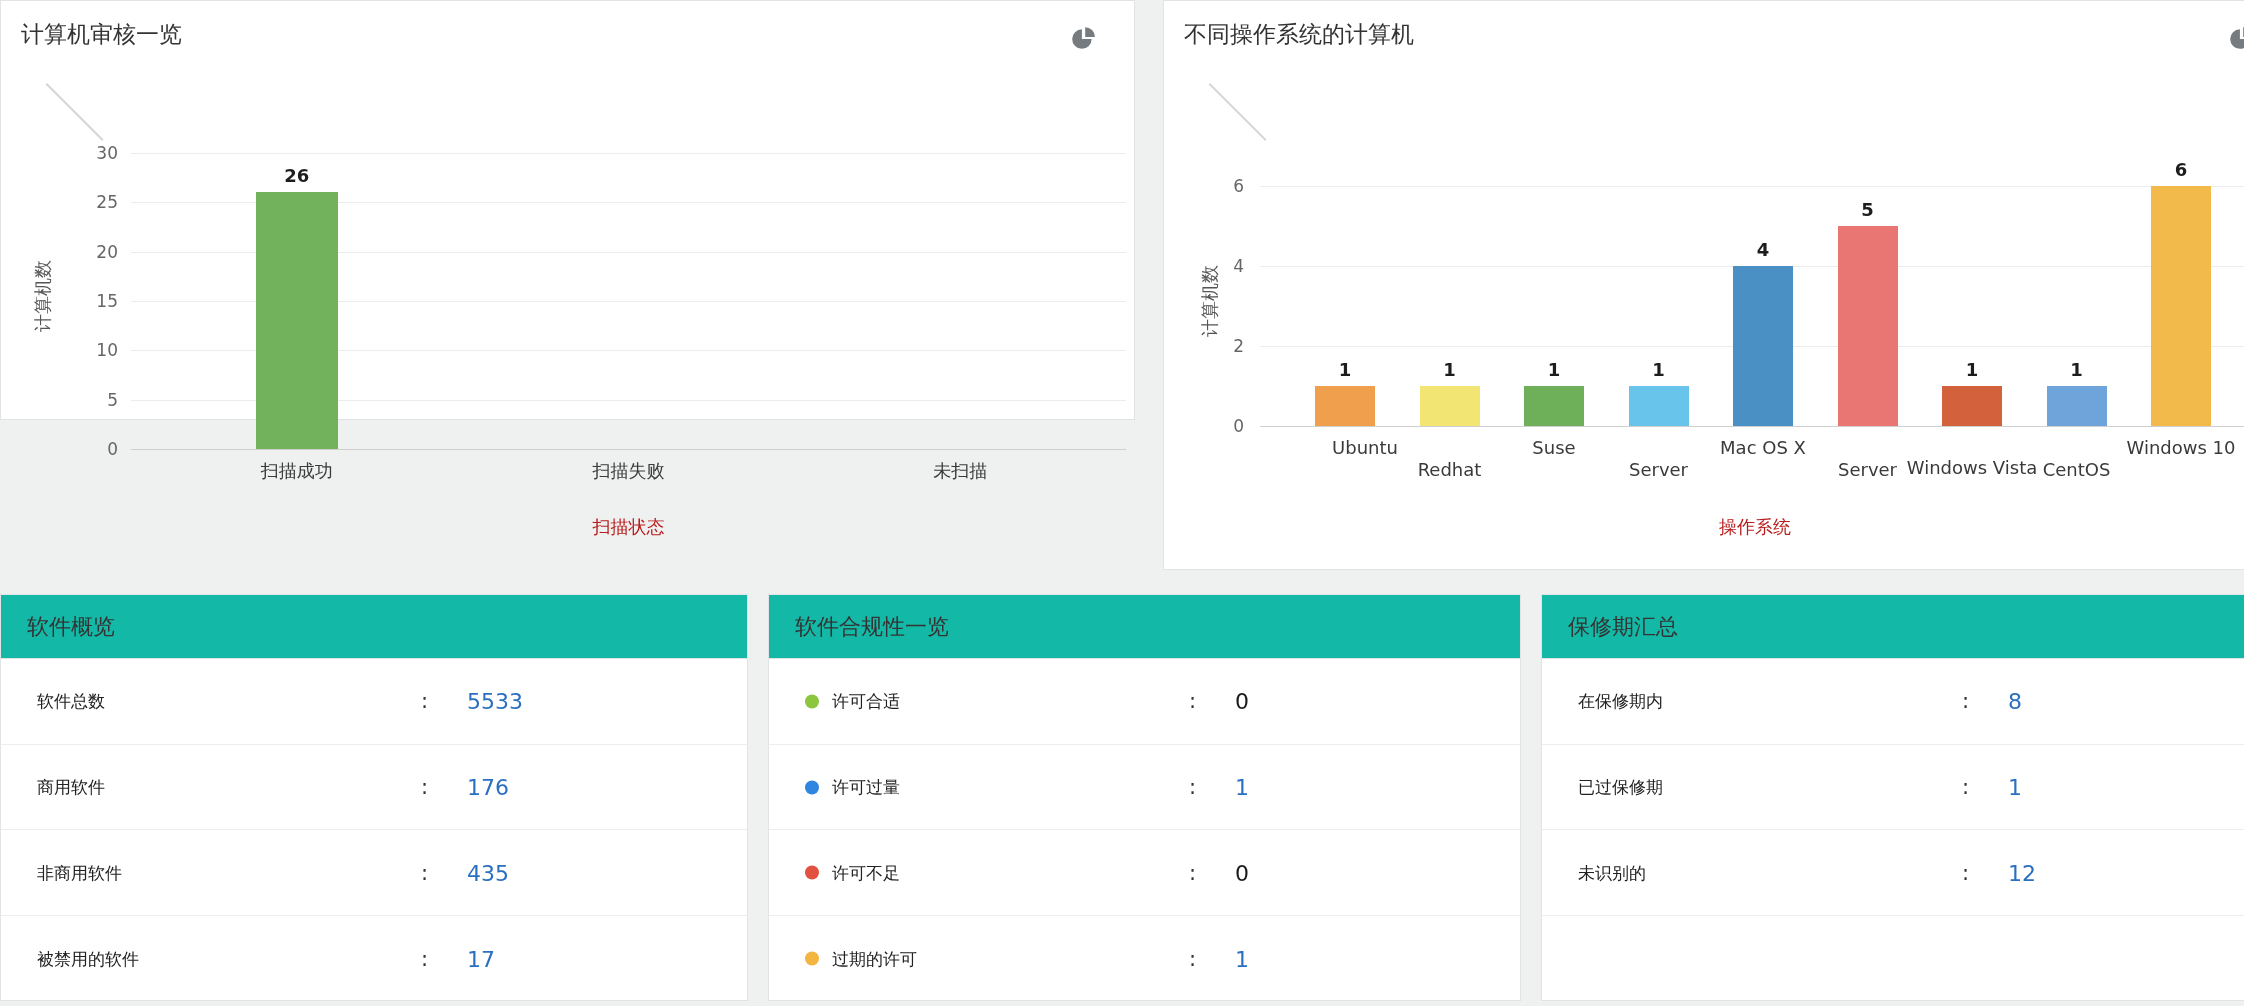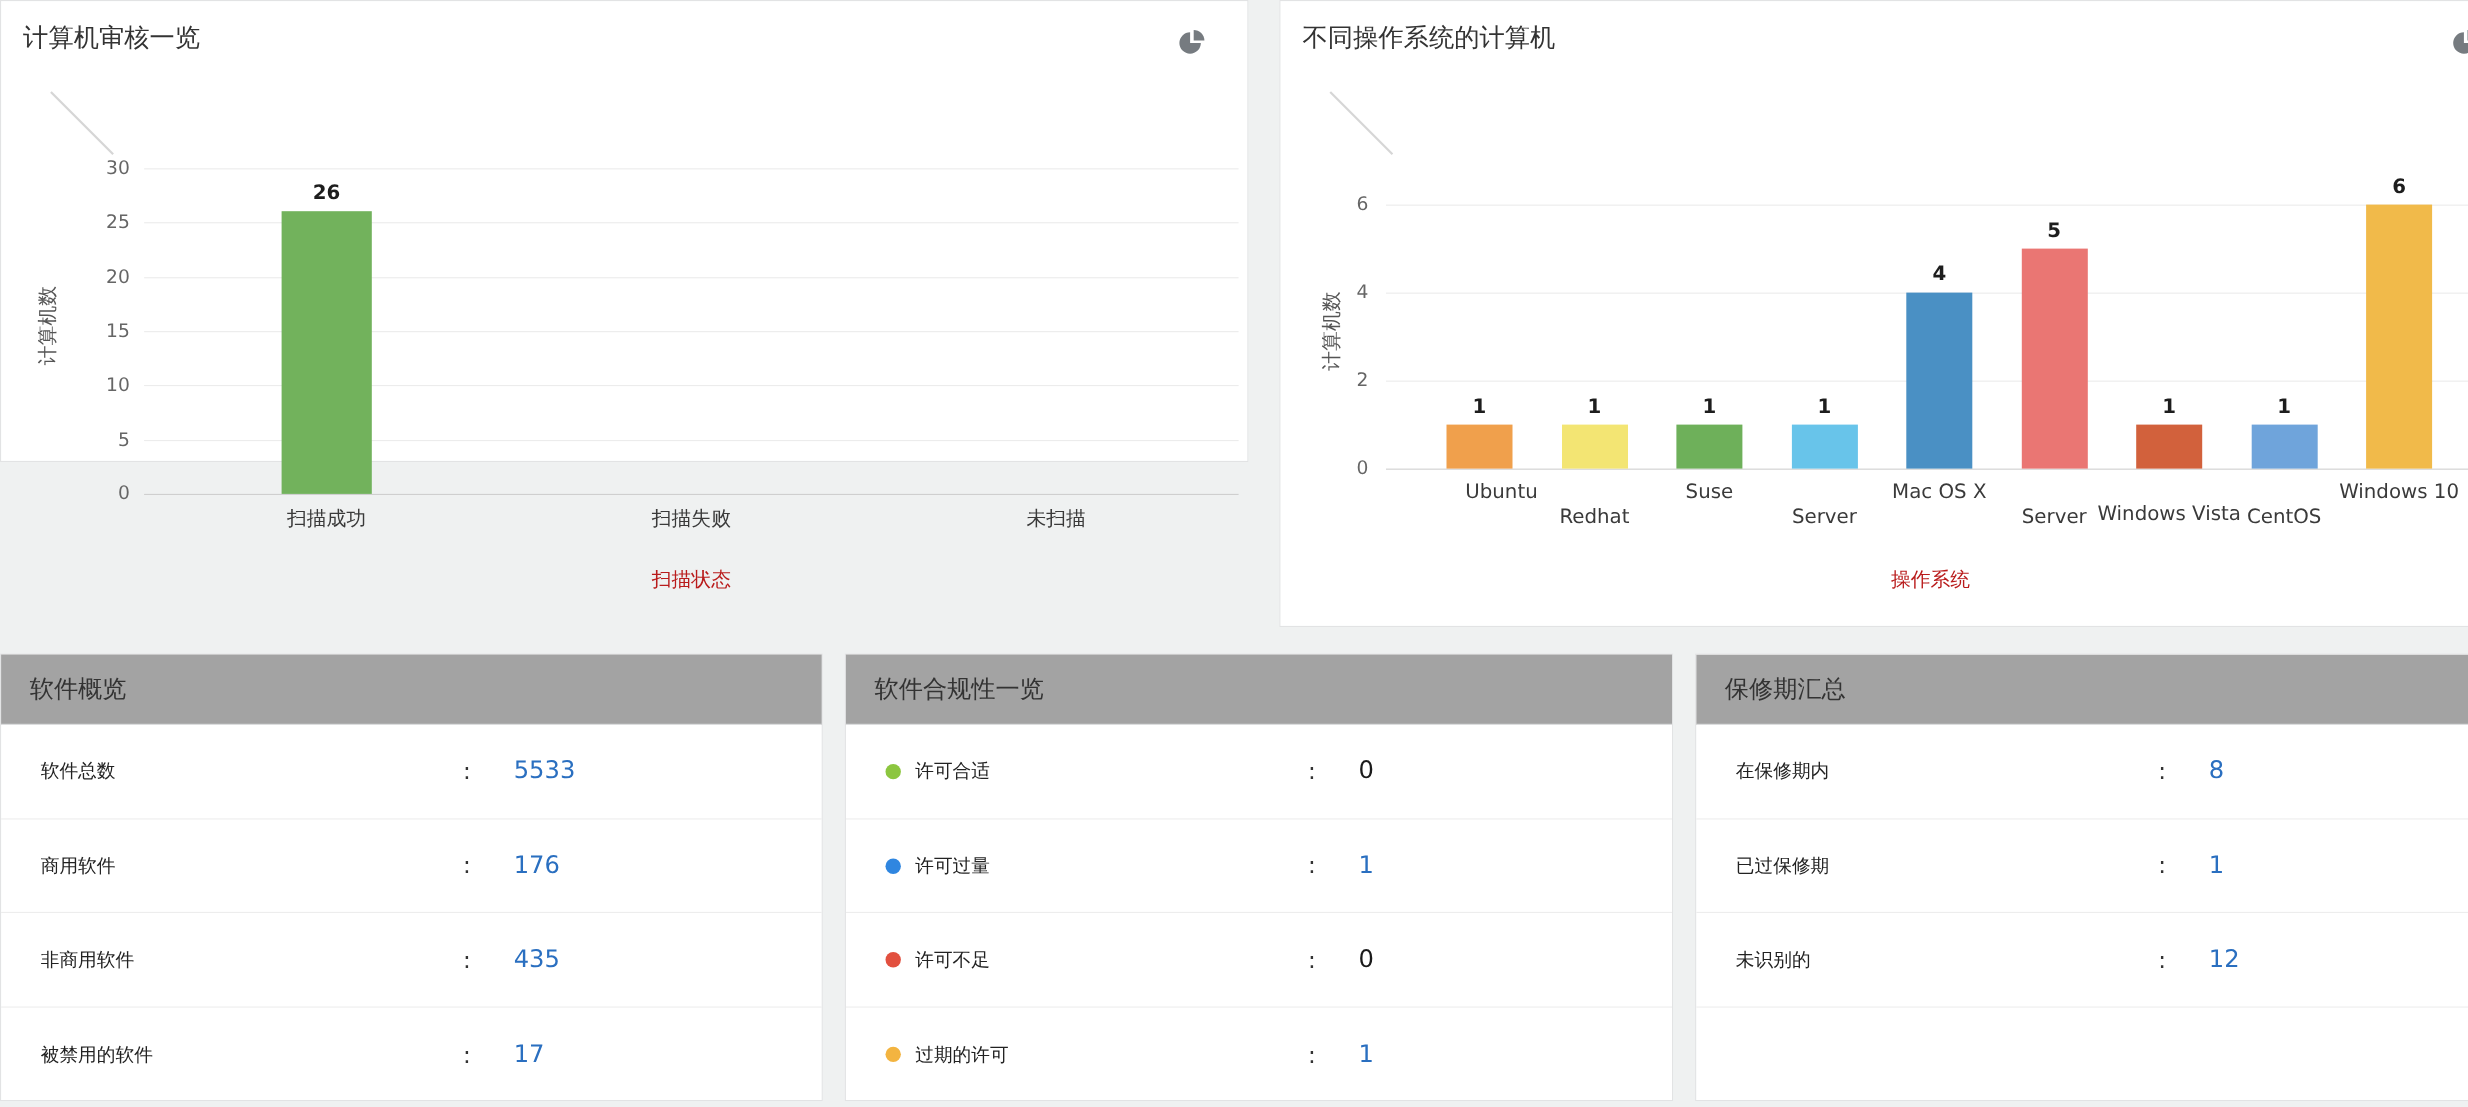--- a/index.html
+++ b/index.html
@@ -25,21 +25,21 @@
   .chart{position:absolute;inset:0}
   .gridline{position:absolute;height:1px;background:#ececec}
   .gridline.zero{background:#cfcfcf}
   .ytick{position:absolute;width:70px;text-align:right;font-size:17px;color:#666;line-height:22px}
   .bar{position:absolute;cursor:pointer}
   .bar-value{position:absolute;transform:translateX(-50%);font-size:18px;font-weight:700;color:#1d1d1d;white-space:nowrap}
   .cat{position:absolute;transform:translateX(-50%);font-size:18px;color:#3a3a3a;white-space:nowrap}
   .axis-x{position:absolute;transform:translateX(-50%);font-size:18px;color:#b91c1c;white-space:nowrap}
   .axis-y{position:absolute;transform:translate(-50%,-50%) rotate(-90deg);font-size:18px;color:#555;white-space:nowrap}
 
-  .bp-header{height:64px;background:#a3a3a3;border-bottom:1px solid #e2e3e4;display:flex;align-items:center;padding:0 26px}
+  .bp-header{height:64px;background:#14b8a6;border-bottom:1px solid #e2e3e4;display:flex;align-items:center;padding:0 26px}
   .bp-header h2{font-size:22px;font-weight:500;color:#333}
   .rows{position:relative}
   .srow{position:relative;height:85.7px;border-bottom:1px solid #ededed}
   .rows.trim .srow:last-child{border-bottom:none}
   .slabel{position:absolute;left:36px;top:50%;transform:translateY(-50%);font-size:17px;color:#222;display:flex;align-items:center;white-space:nowrap}
   .dot{width:14px;height:14px;border-radius:50%;margin-right:13px;display:inline-block;flex:0 0 auto}
   .scolon{position:absolute;left:420px;top:50%;transform:translateY(-50%);font-size:21px;color:#333}
   .svalue{position:absolute;left:466px;top:50%;transform:translateY(-50%);font-size:22px;color:#1a1a1a}
   .svalue.link{color:#2a6fc0;cursor:pointer}
 </style>

